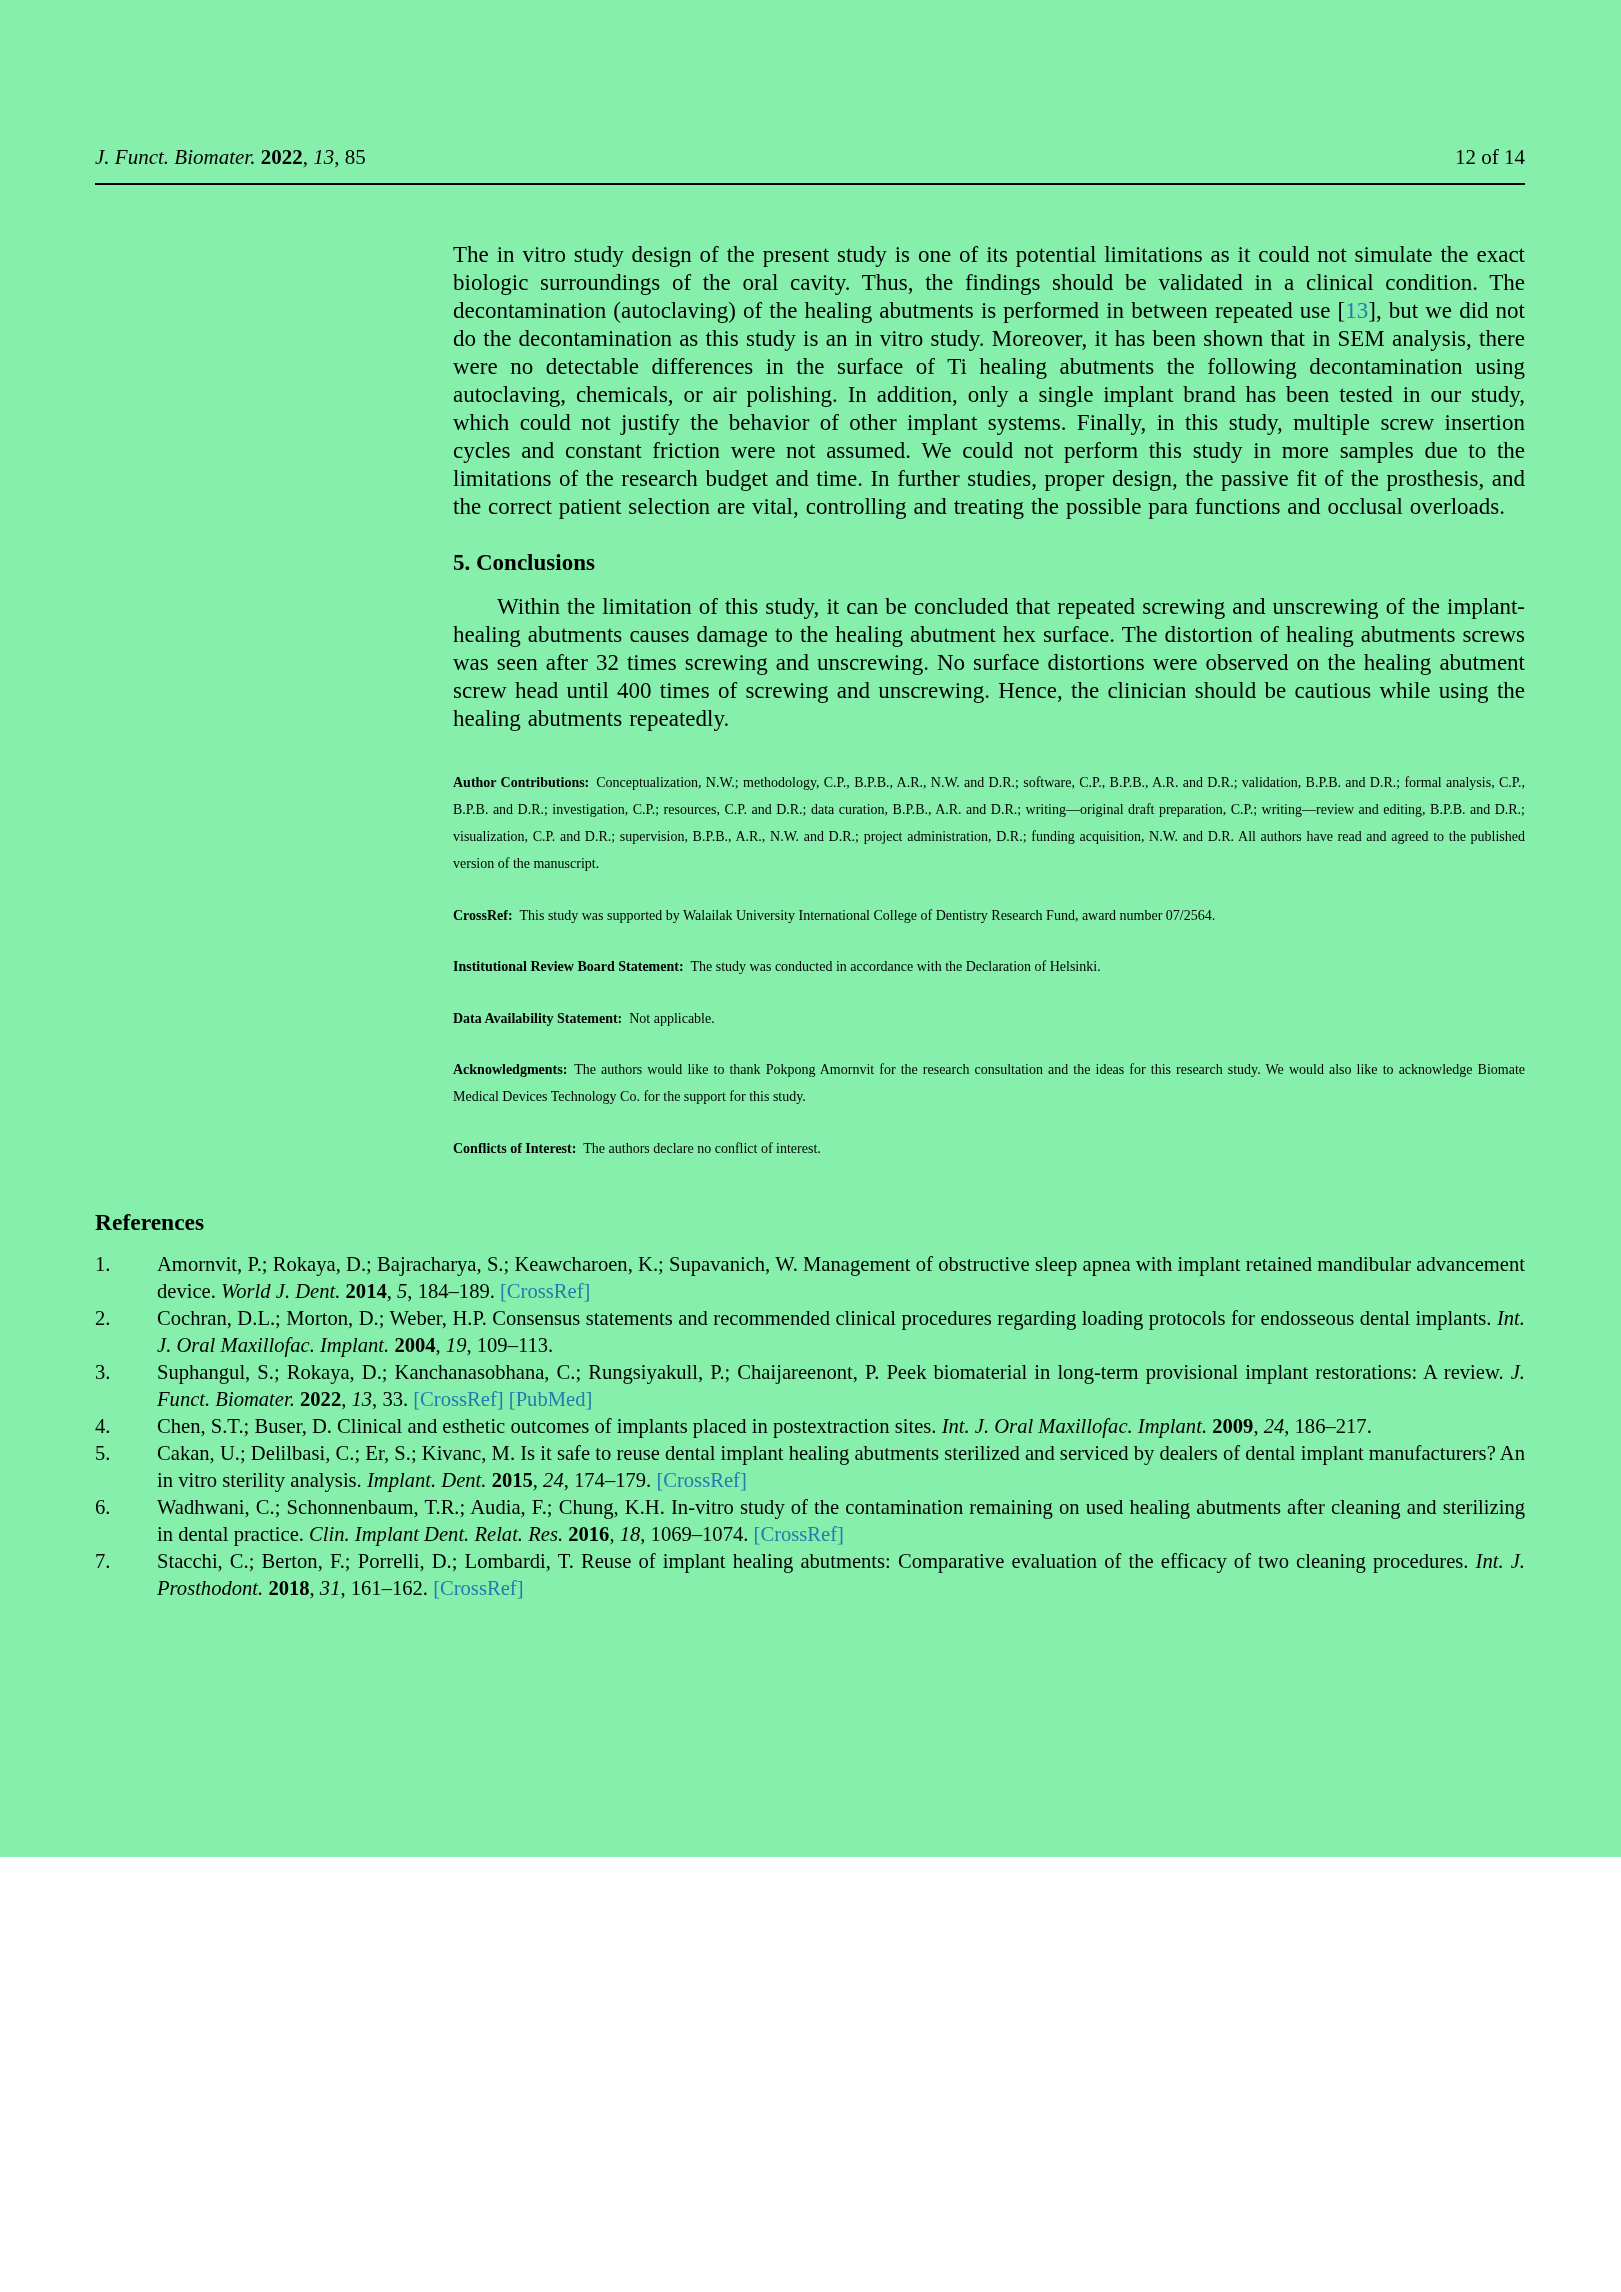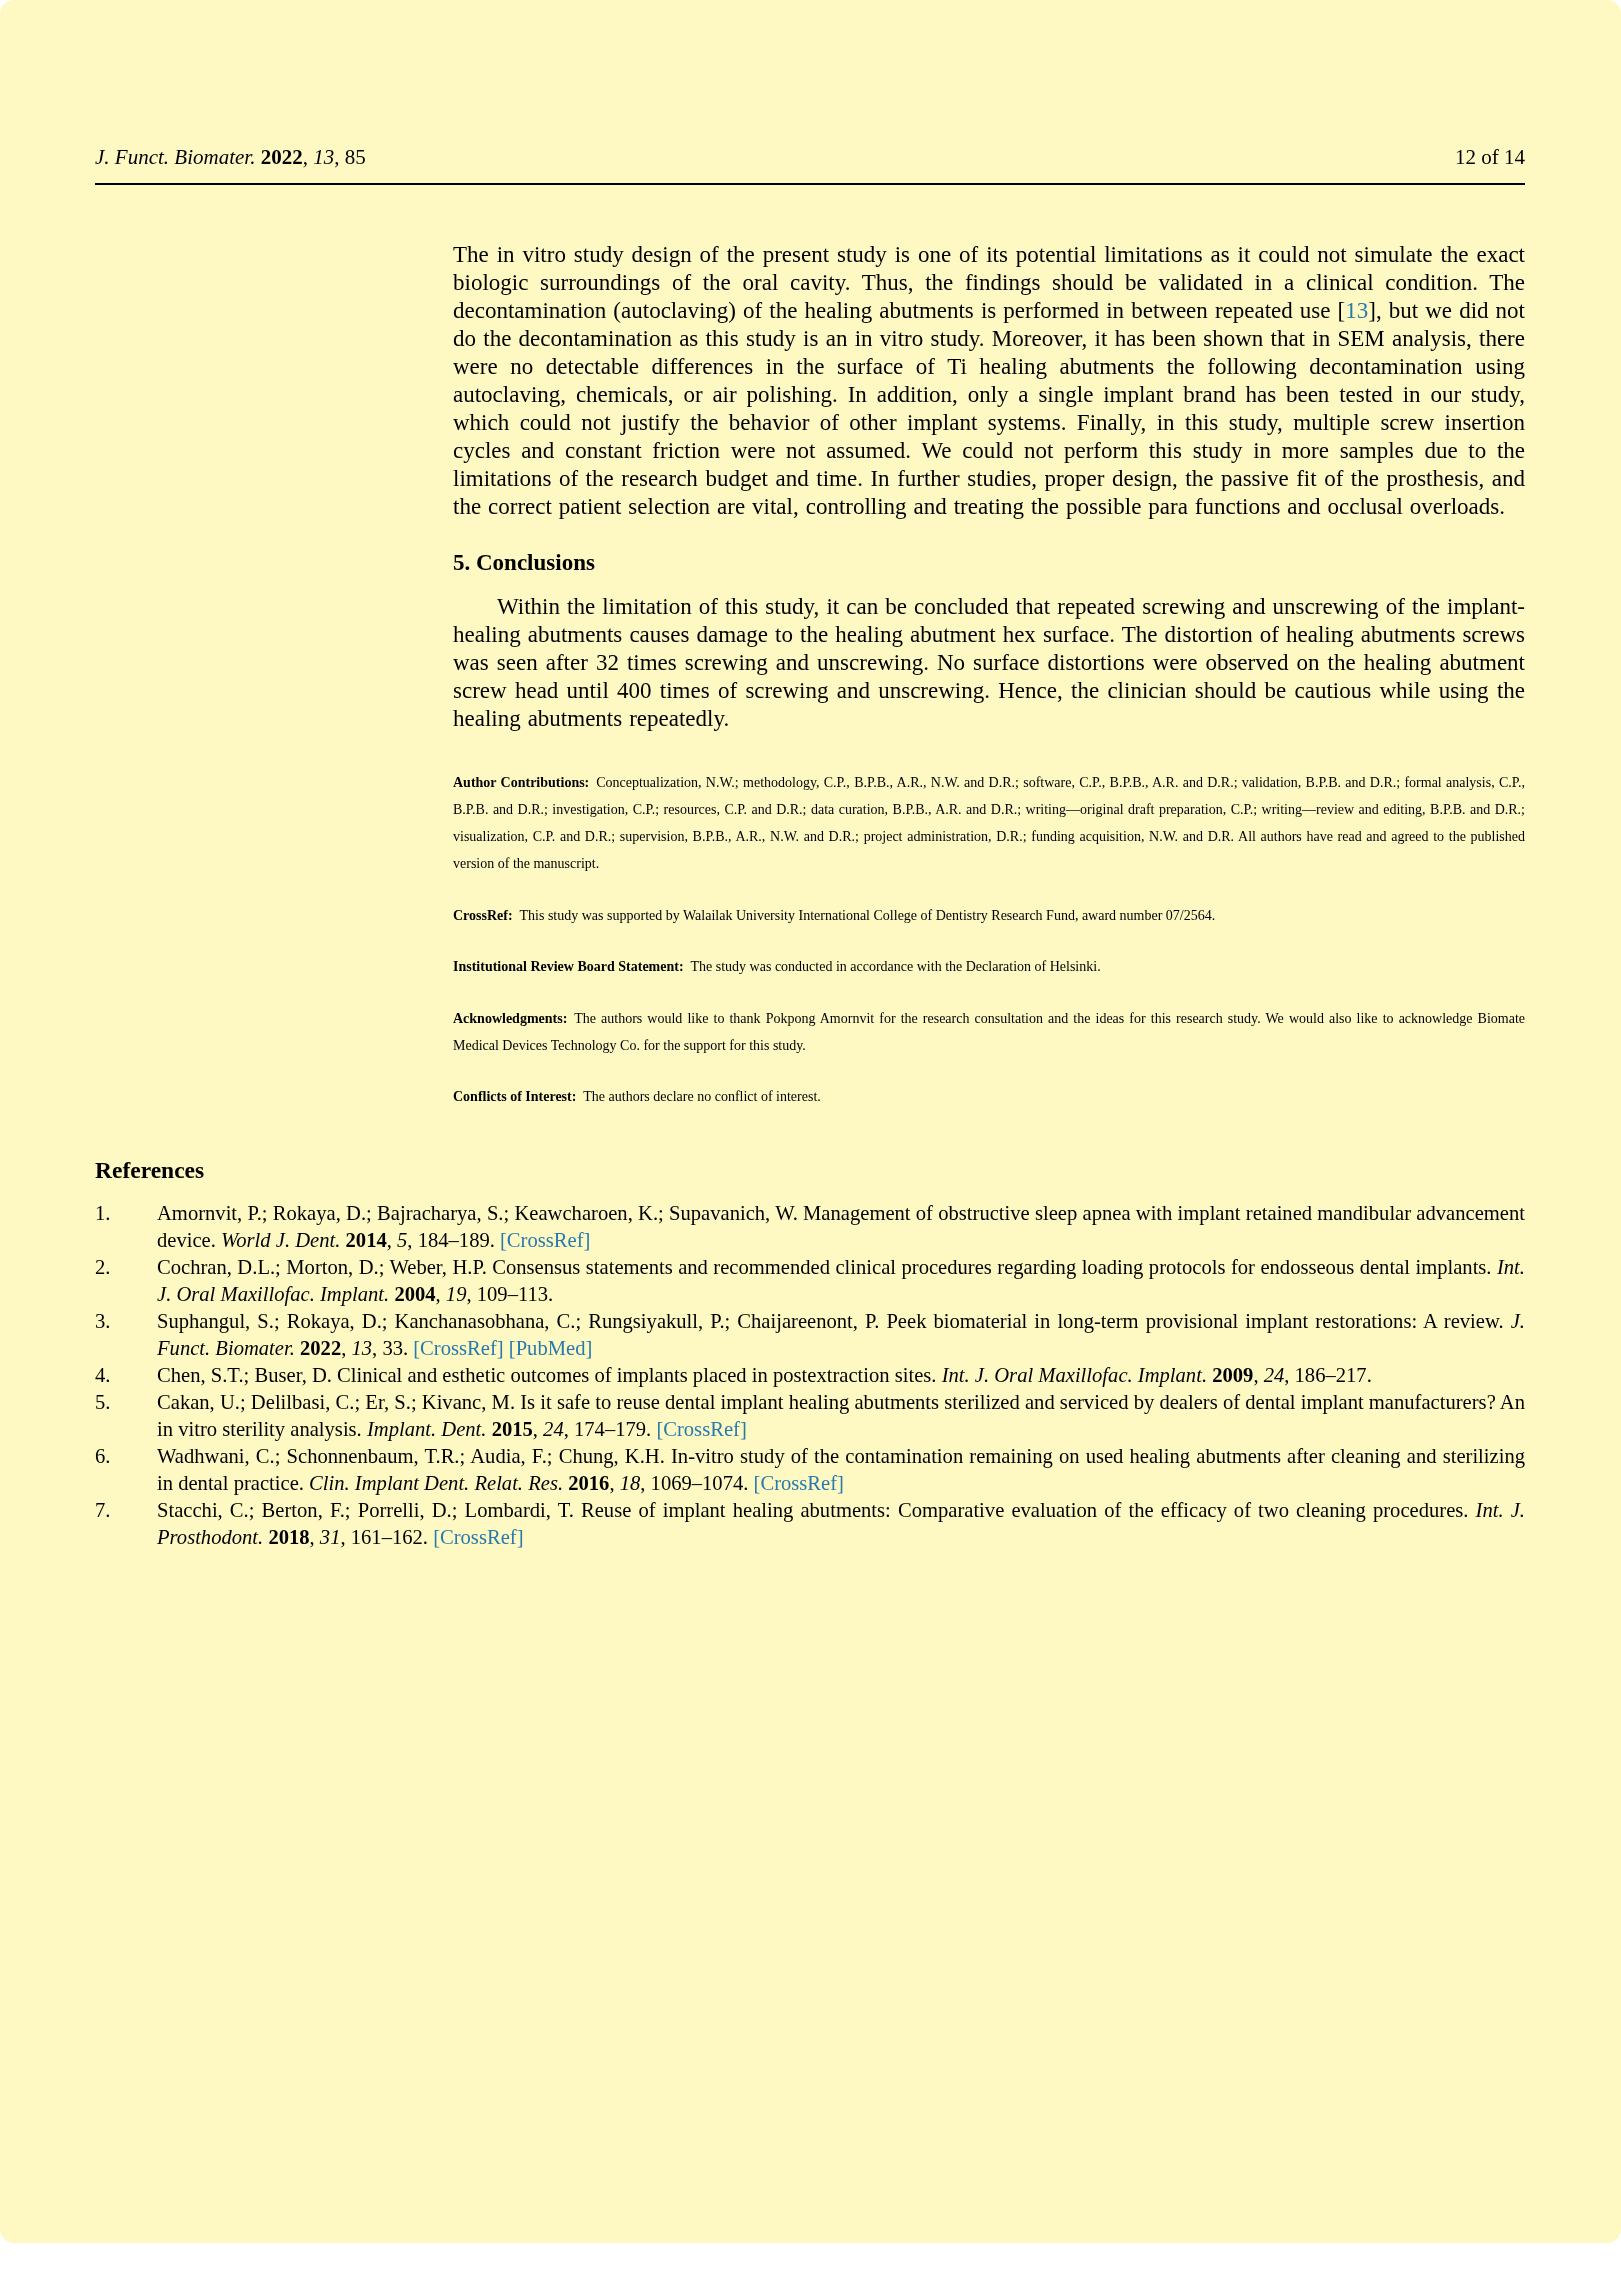--- a/index.html
+++ b/index.html
@@ -2,21 +2,21 @@
 <html style="--link: #2779ae;"><head>
 <meta charset="utf-8">
 <style>
   html, body { margin: 0; padding: 0; }
   body {
     width: 1621px; height: 2293px;
     background: #ffffff;
     font-family: "Liberation Serif", "DejaVu Serif", serif;
     color: #000000;
   }
-  .page { position: relative; width: 1621px; height: 2243px; background: #fef9c3; overflow: hidden; border-radius: 14px; }
+  .page { position: relative; width: 1621px; height: 1857px; background: #86efac; overflow: hidden; }
   .content { position: absolute; left: 95px; top: 0; width: 1430px; }
 
   .header { display: flex; justify-content: space-between; align-items: baseline; margin-top: 145px; font-size: 21px; line-height: 25.5px; }
   .rule { border-top: 2px solid #000000; margin-top: 12.7px; }
 
   .maincol { margin-left: 358px; width: 1072px; }
 
   .para { font-size: 23px; line-height: 28px; text-align: justify; margin: 0; word-spacing: 1.2px; }
   .p1 { margin-top: 56px; }
 
@@ -56,20 +56,21 @@
       <p class="para concl">Within the limitation of this study, it can be concluded that repeated screwing and unscrewing of the implant-healing abutments causes damage to the healing abutment hex surface. The distortion of healing abutments screws was seen after 32 times screwing and unscrewing. No surface distortions were observed on the healing abutment screw head until 400 times of screwing and unscrewing. Hence, the clinician should be cautious while using the healing abutments repeatedly.</p>
 
       <div class="backmatter">
 
           <p class="bm"><span class="bd bm-label">Author Contributions:</span><span>Conceptualization, N.W.; methodology, C.P., B.P.B., A.R., N.W. and D.R.; software, C.P., B.P.B., A.R. and D.R.; validation, B.P.B. and D.R.; formal analysis, C.P., B.P.B. and D.R.; investigation, C.P.; resources, C.P. and D.R.; data curation, B.P.B., A.R. and D.R.; writing—original draft preparation, C.P.; writing—review and editing, B.P.B. and D.R.; visualization, C.P. and D.R.; supervision, B.P.B., A.R., N.W. and D.R.; project administration, D.R.; funding acquisition, N.W. and D.R. All authors have read and agreed to the published version of the manuscript.</span></p>
 
           <p class="bm"><span class="bd bm-label">CrossRef:</span><span>This study was supported by Walailak University International College of Dentistry Research Fund, award number 07/2564.</span></p>
 
           <p class="bm"><span class="bd bm-label">Institutional Review Board Statement:</span><span>The study was conducted in accordance with the Declaration of Helsinki.</span></p>
 
+          <p class="bm"><span class="bd bm-label">Data Availability Statement:</span><span>Not applicable.</span></p>
 
           <p class="bm"><span class="bd bm-label">Acknowledgments:</span><span>The authors would like to thank Pokpong Amornvit for the research consultation and the ideas for this research study. We would also like to acknowledge Biomate Medical Devices Technology Co. for the support for this study.</span></p>
 
           <p class="bm"><span class="bd bm-label">Conflicts of Interest:</span><span>The authors declare no conflict of interest.</span></p>
         </div>
     </div>
 
     <h2 class="refs-heading">References</h2>
     <div class="ref-list">
 

